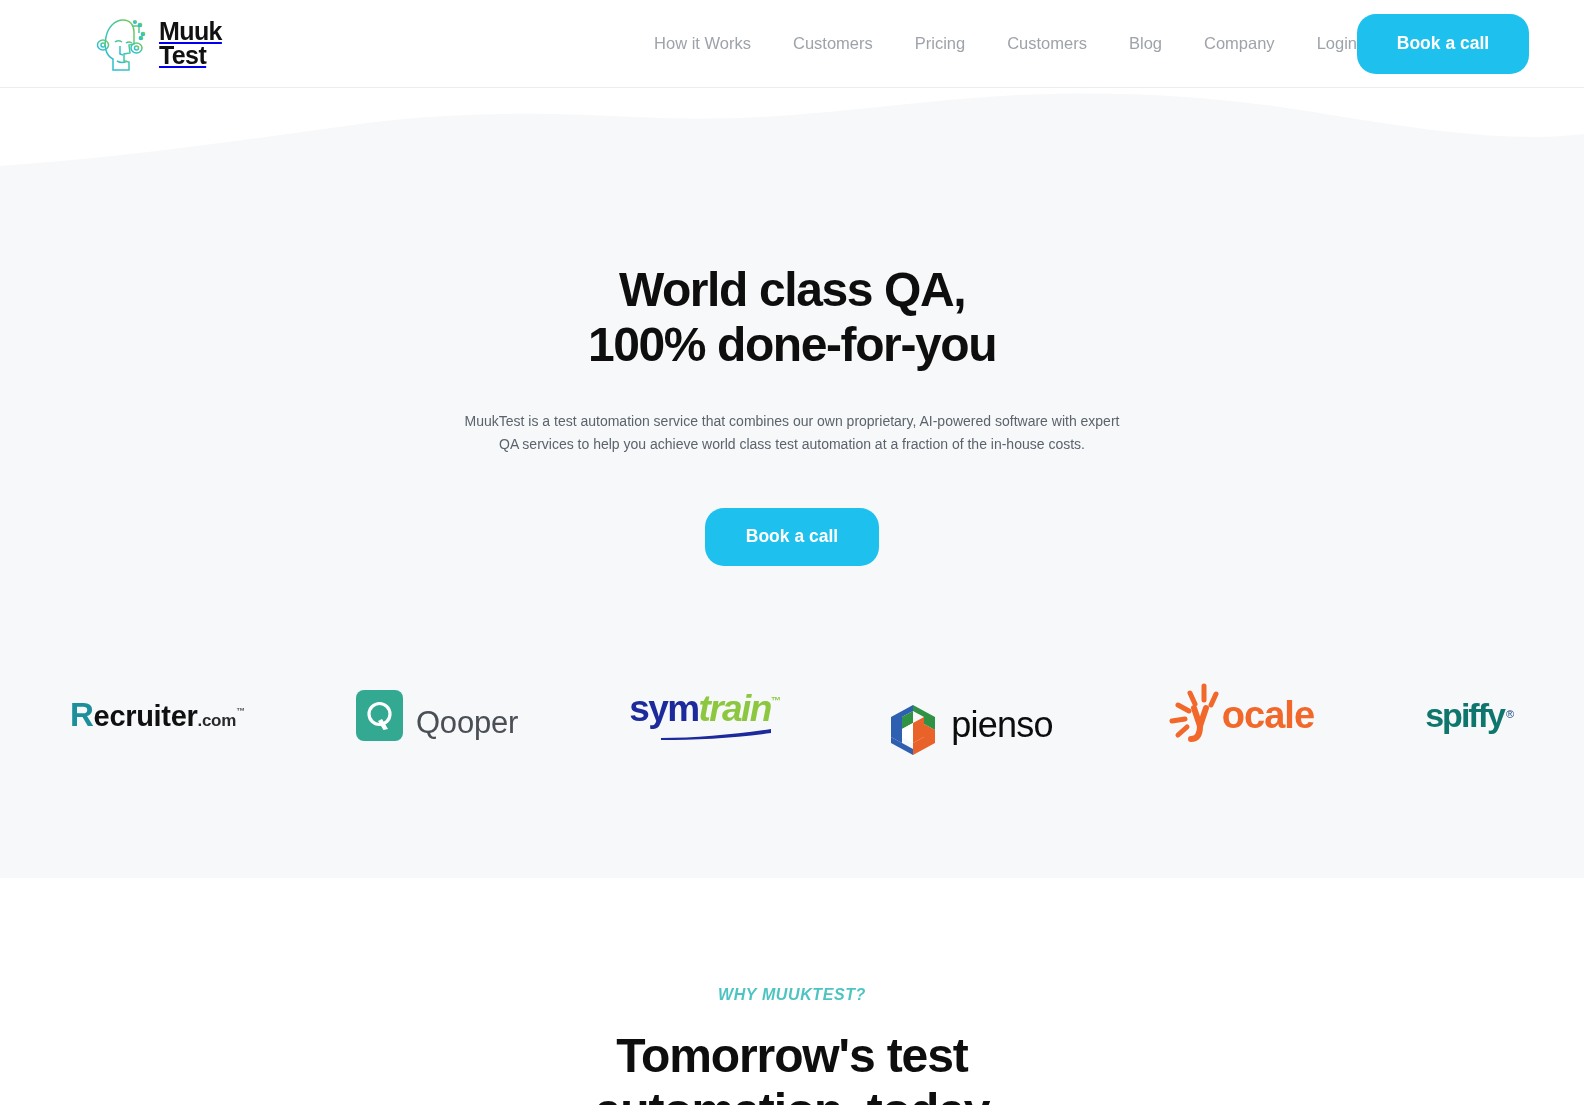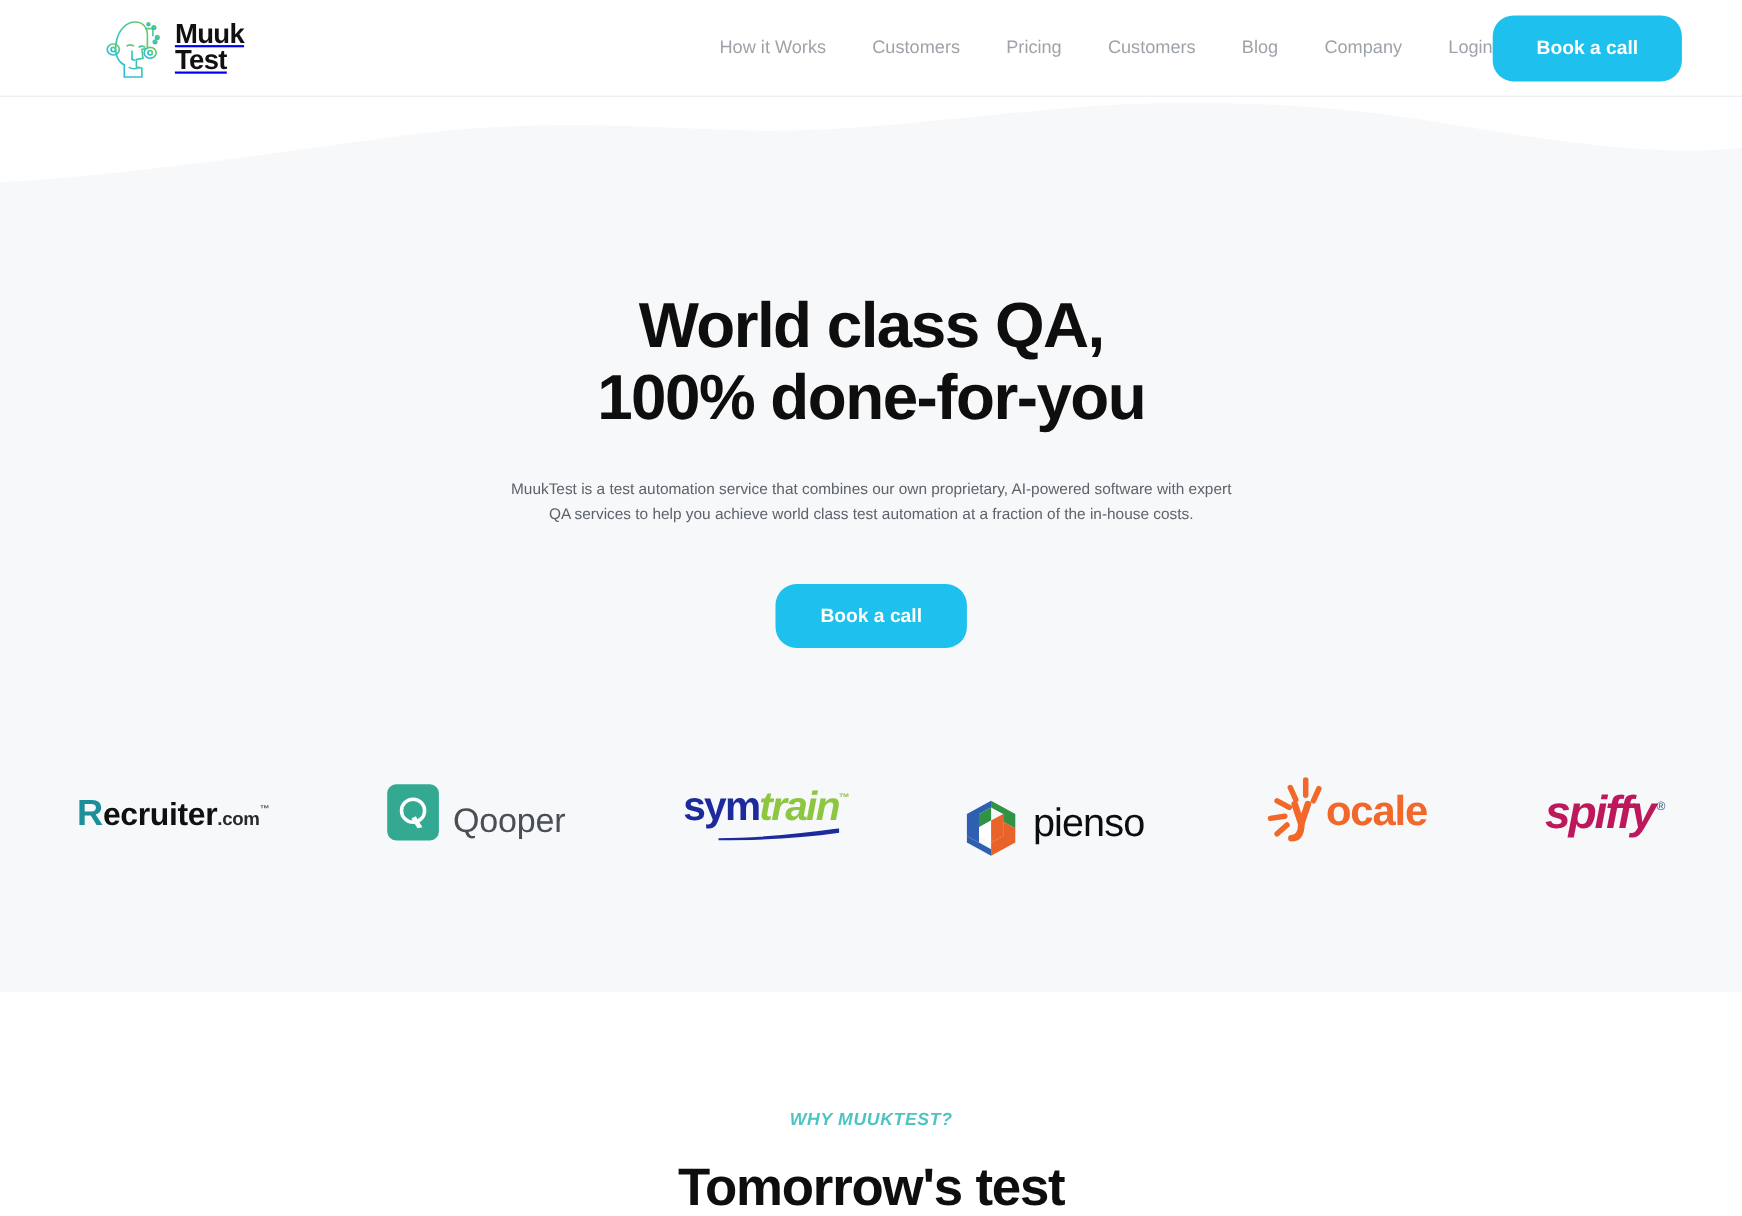--- a/index.html
+++ b/index.html
@@ -74,21 +74,21 @@
     background:#ffffff;
     padding-bottom:0;
   }
   .hero-wave{ display:block; width:100%; height:92px; margin-bottom:-1px; }
   .hero-body{
     background:#f6f8fa;
     padding:84px 0 0;
     text-align:center;
   }
   .hero-title{
-    font-size:58px;
+    font-size:48px;
     line-height:1.14;
     font-weight:bold;
     letter-spacing:-1.4px;
     color:#0e0e0e;
     white-space:pre-line;
   }
   .hero-sub{
     margin:38px auto 0;
     max-width:678px;
     font-size:14px;
@@ -140,21 +140,21 @@
   
   .lg-pienso{ display:flex; align-items:flex-start; gap:15px;margin-top:33px; }
   .lg-pienso .word{ font-size:36px; color:#0d0d0d; letter-spacing:-0.8px; }
 
   
   .lg-yocale{ display:flex; align-items:center; }
   .lg-yocale .word{ font-size:38px; font-weight:bold; color:#f2682a; letter-spacing:-1px; margin-left:-6px;text-align:center; }
 
   
   .lg-spiffy{ display:flex; align-items:flex-start; }
-  .lg-spiffy .word{ font-size:42px; font-weight:bold; color:#be185d; letter-spacing:-2px;font-style:italic; }
+  .lg-spiffy .word{ font-size:34px; font-weight:bold; color:#0f766e; letter-spacing:-2px; }
   .lg-spiffy .reg{ font-size:11px; color:#17477e; margin-top:12px; margin-left:2px; }
 
   
   .why{
     background:#ffffff;
     padding:108px 0 0;
     text-align:center;
   }
   .why-eyebrow{
     font-size:16px;

